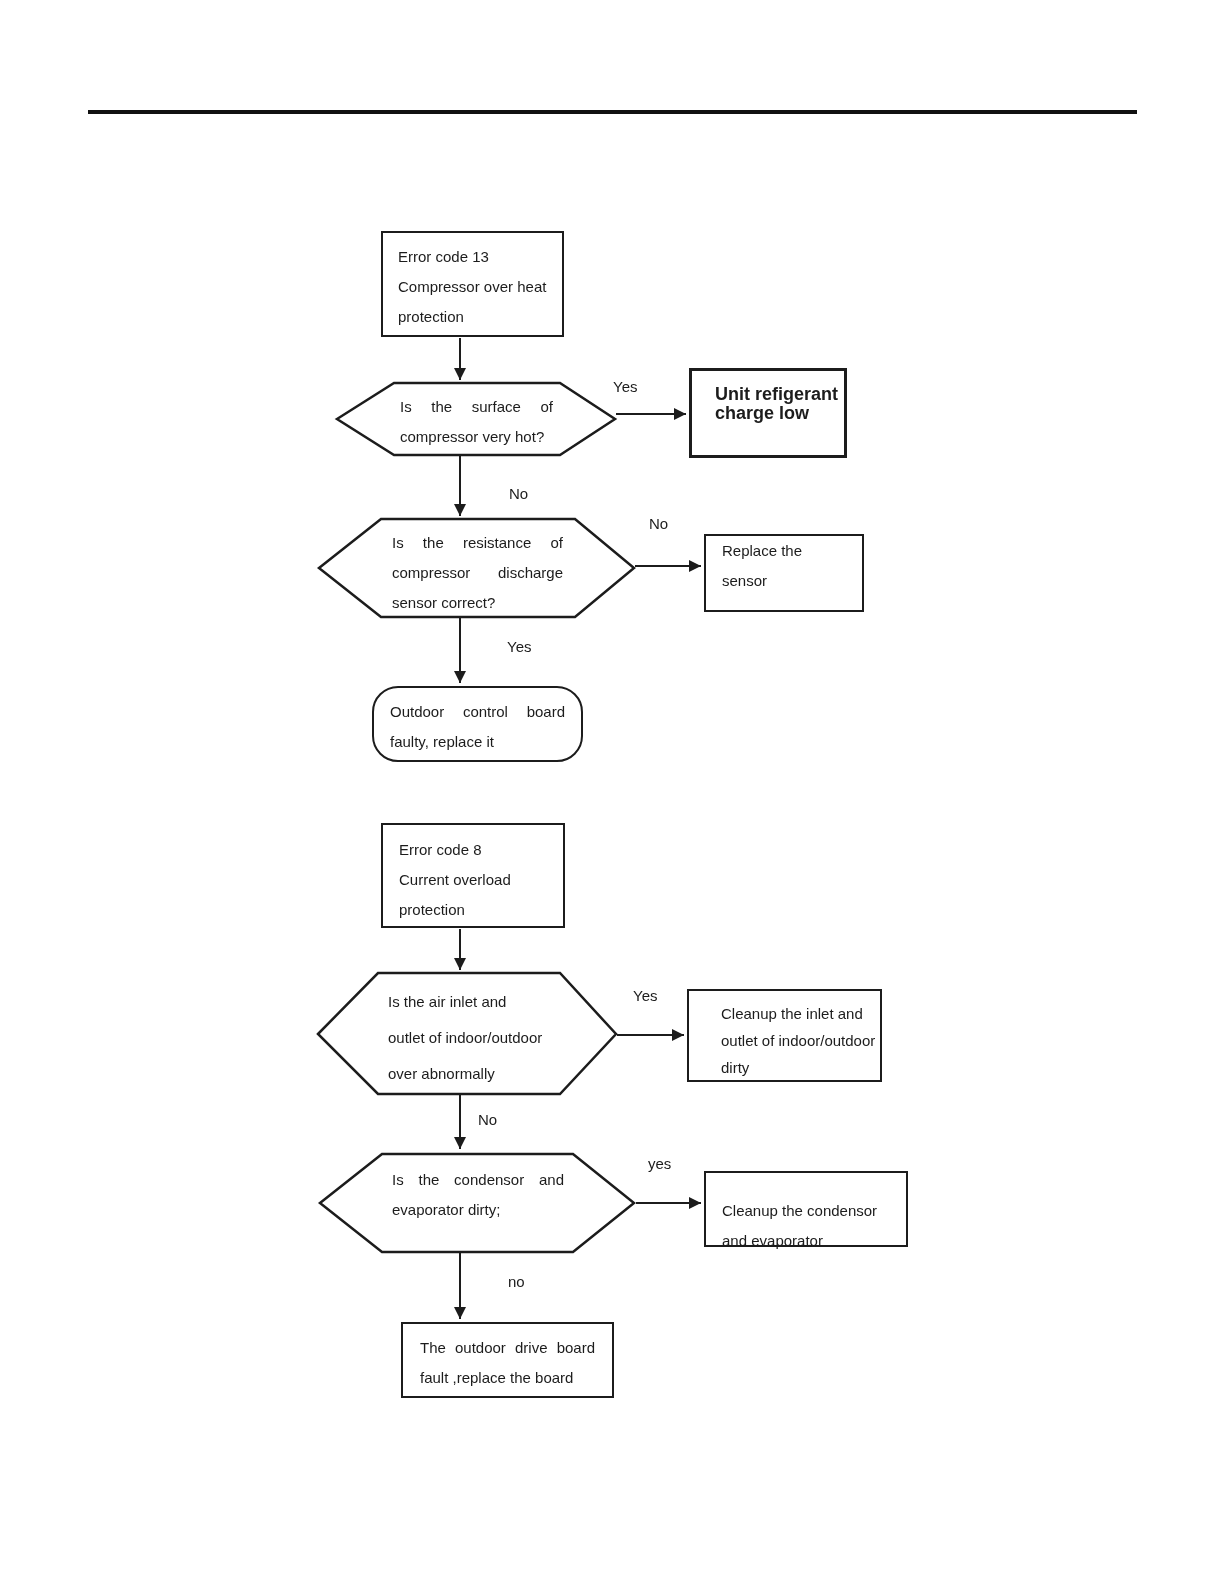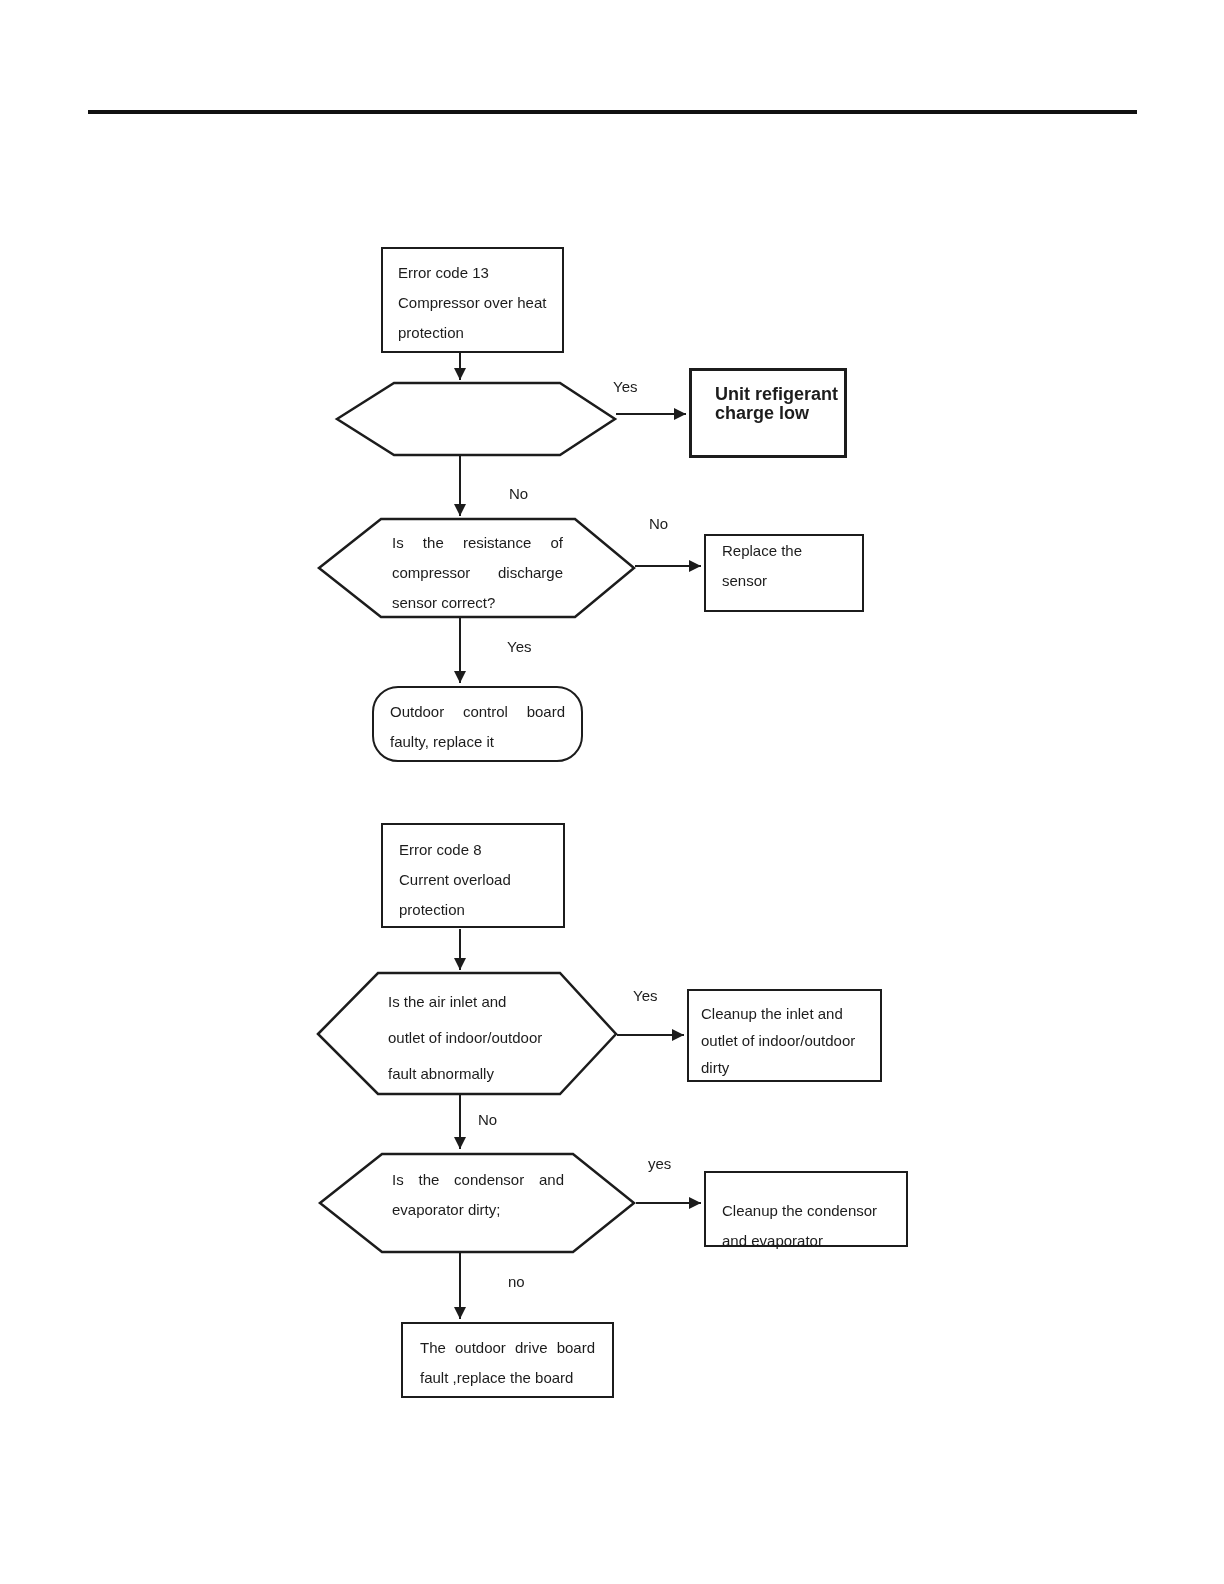--- a/index.html
+++ b/index.html
@@ -31,26 +31,26 @@
     line-height:30px;
   }
   .lbl{
     position:absolute;
     font-size:15px;
     line-height:16px;
     white-space:nowrap;
   }
   svg.wires{position:absolute;left:0;top:0;}
   
-  .b1{left:381px;top:247px;width:183px;height:106px;padding:9px 0 0 15px;line-height:30px;}
+  .b1{left:381px;top:231px;width:183px;height:106px;padding:9px 0 0 15px;line-height:30px;}
   .b2{left:689px;top:368px;width:158px;height:90px;padding:14px 0 0 23px;line-height:19px;font-weight:bold;font-size:18px;}
   .bR{left:704px;top:534px;width:160px;height:78px;padding:0 0 0 16px;line-height:30px;}
   .b3{left:372px;top:686px;width:211px;height:76px;padding:9px 16px 0 16px;line-height:30px;border-radius:26px;}
   .b4{left:381px;top:823px;width:184px;height:105px;padding:10px 8px 0 16px;line-height:30px;}
-  .b5{left:687px;top:989px;width:195px;height:93px;padding:9px 6px 0 12px;line-height:27px;}
+  .b5{left:687px;top:989px;width:195px;height:93px;padding:9px 6px 0 32px;line-height:27px;}
   .b6{left:704px;top:1171px;width:204px;height:76px;padding:23px 6px 0 16px;line-height:30px;}
   .b7{left:372px;top:1322px;width:213px;height:76px;padding:9px 17px 0 17px;line-height:30px;margin-left:29px;}
   .h1t{left:400px;top:392px;width:153px;}
   .h2t{left:392px;top:528px;width:171px;}
   .h3t{left:388px;top:984px;width:180px;line-height:36px;}
   .h4t{left:392px;top:1165px;width:172px;}
 </style>
 </head>
 <body>
 
@@ -84,20 +84,24 @@
       <line x1="460" y1="1253" x2="460" y2="1319" marker-end="url(#ah)"></line>
     </g>
   </svg>
 
   <div class="box b1">
     <div class="tl">Error code 13</div>
     <div class="tl">Compressor over heat</div>
     <div class="tl">protection</div>
   </div>
 
+  <div class="hextext h1t">
+    <div class="j">Is the surface of</div>
+    <div class="tl">compressor very hot?</div>
+  </div>
 
   <div class="lbl" style="left:613px;top:379px;">Yes</div>
 
   <div class="box thick b2">
     <div class="tl">Unit refigerant</div>
     <div class="tl">charge low</div>
   </div>
 
   <div class="lbl" style="left:509px;top:486px;">No</div>
 
@@ -123,21 +127,21 @@
 
   <div class="box b4">
     <div class="tl">Error code 8</div>
     <div class="tl">Current overload</div>
     <div class="tl">protection</div>
   </div>
 
   <div class="hextext h3t">
     <div class="tl">Is the air inlet and</div>
     <div class="tl">outlet of indoor/outdoor</div>
-    <div class="tl">fault abnormally</div>
+    <div class="tl">over abnormally</div>
   </div>
 
   <div class="lbl" style="left:633px;top:988px;">Yes</div>
 
   <div class="box b5">
     <div class="tl">Cleanup the inlet and</div>
     <div class="tl">outlet of indoor/outdoor</div>
     <div class="tl">dirty</div>
   </div>
 

